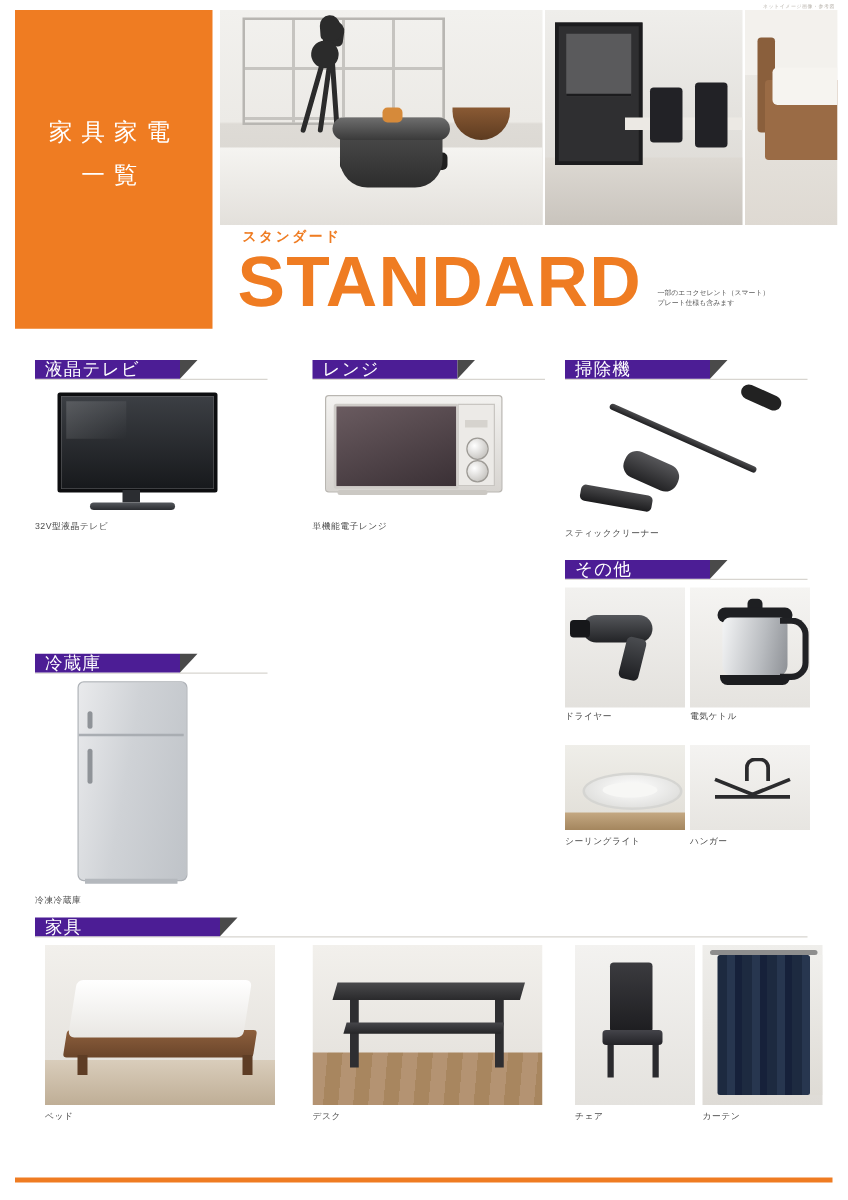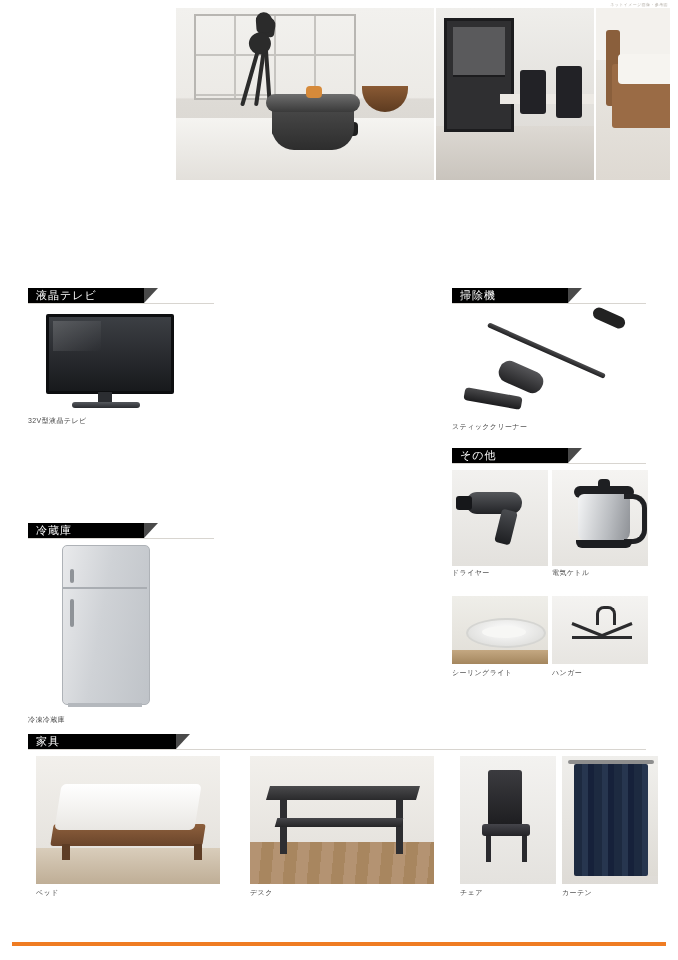--- a/index.html
+++ b/index.html
@@ -247,23 +247,23 @@
     font-size: 5.5px;
     line-height: 8px;
     color: #555;
     padding-bottom: 8px;
   }
 
   
   .sec-head {
     position: relative;
     height: 15px;
-    background: #000000;
+    background: #4c1d95;
     color: #fff;
-    font-size: 11px;
+    font-size: 14px;
     line-height: 15px;
     padding-left: 8px;
     letter-spacing: 1px;
   }
   .sec-head:after {
     content: "";
     position: absolute;
     right: -14px; top: 0;
     border-top: 15px solid #4a4a4a;
     border-right: 14px solid transparent;
@@ -732,34 +732,64 @@
       <div class="photo bedroom">
         <div class="bed-wall"></div>
         <div class="bed-head"></div>
         <div class="bed-frame"></div>
         <div class="bed-mat"></div>
       </div>
     </div>
 
     <div class="tiny-caption">ネットイメージ画像・参考図</div>
 
-
+    <div class="orange-block">
+      <div class="orange-title">
+        <div>家具家電</div>
+        <div>一覧</div>
+      </div>
+    </div>
+
+    <div class="std-wrap">
+      <div class="std-kana">スタンダード</div>
+      <div class="std-main">STANDARD</div>
+      <div class="std-note">
+        <div>一部のエコクセレント（スマート）</div>
+        <div>プレート仕様も含みます</div>
+      </div>
+    </div>
   </div>
 
   <div class="sec" style="left:28px; top:288px; width:186px;">
     <div class="sec-head" style="width:108px;">液晶テレビ</div>
     <div class="sec-rule"></div>
     <div class="sec-body art" style="height:112px;">
       <div class="tv-screen"></div>
       <div class="tv-neck"></div>
       <div class="tv-base"></div>
     </div>
     <div class="caption">32V型液晶テレビ</div>
   </div>
 
+  <div class="sec" style="left:250px; top:288px; width:186px;">
+    <div class="sec-head" style="width:108px;">レンジ</div>
+    <div class="sec-rule"></div>
+    <div class="sec-body art" style="height:112px;">
+      <div class="mw-body">
+        <div class="mw-door"></div>
+        <div class="mw-panel">
+          <div class="mw-line"></div>
+          <div class="mw-knob mw-k1"></div>
+          <div class="mw-knob mw-k2"></div>
+        </div>
+      </div>
+      <div class="mw-foot"></div>
+    </div>
+    <div class="caption">単機能電子レンジ</div>
+  </div>
 
   <div class="sec" style="left:452px; top:448px; width:194px;">
     <div class="sec-head" style="width:108px;">その他</div>
     <div class="sec-rule"></div>
 
     <div style="position:relative; height:128px;">
       <div class="art" style="position:absolute; left:0; top:6px; width:96px; height:96px; background:linear-gradient(#f2f1ef,#e3e1dd);">
         <div class="dr-barrel"></div>
         <div class="dr-nozzle"></div>
         <div class="dr-grip"></div>

